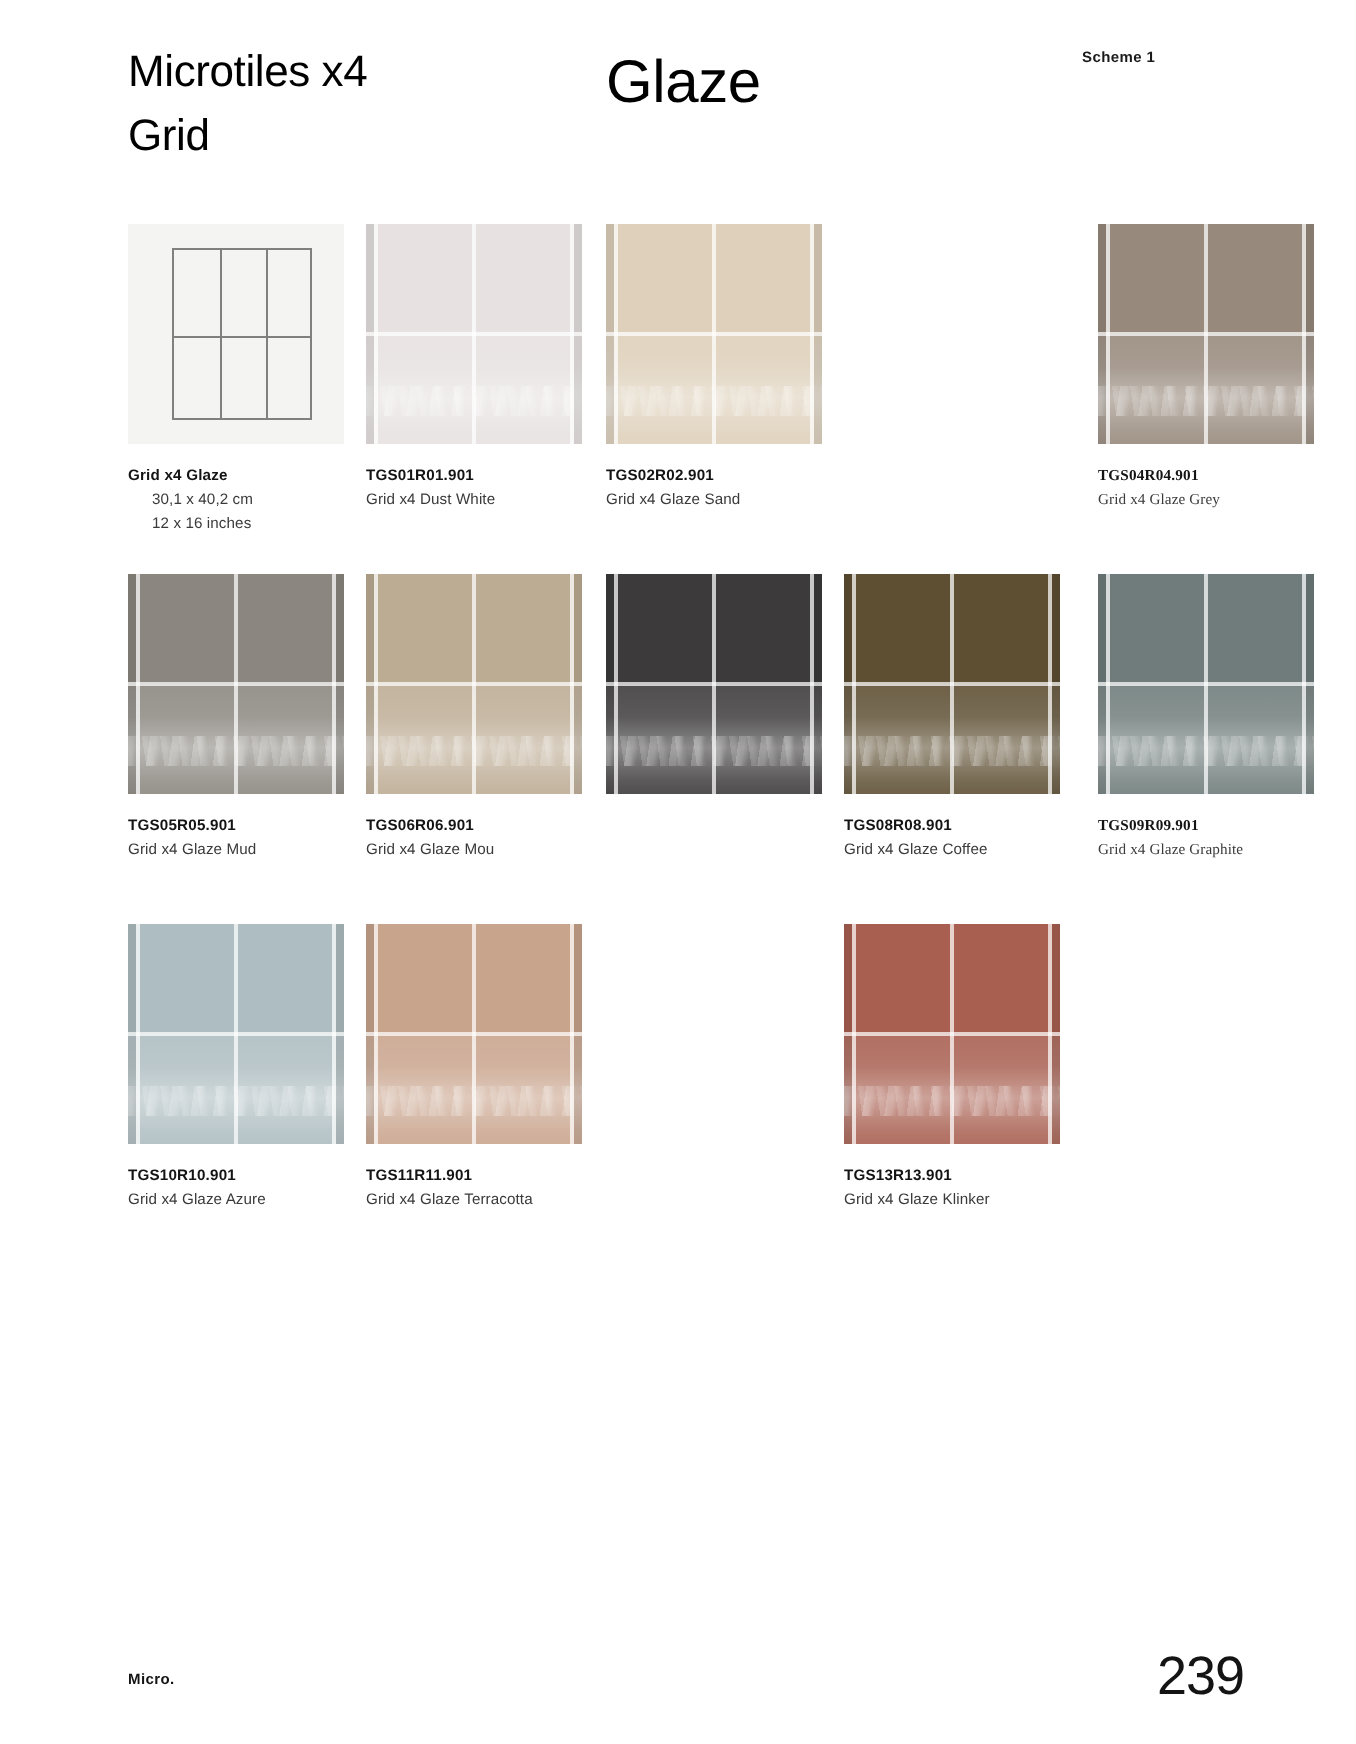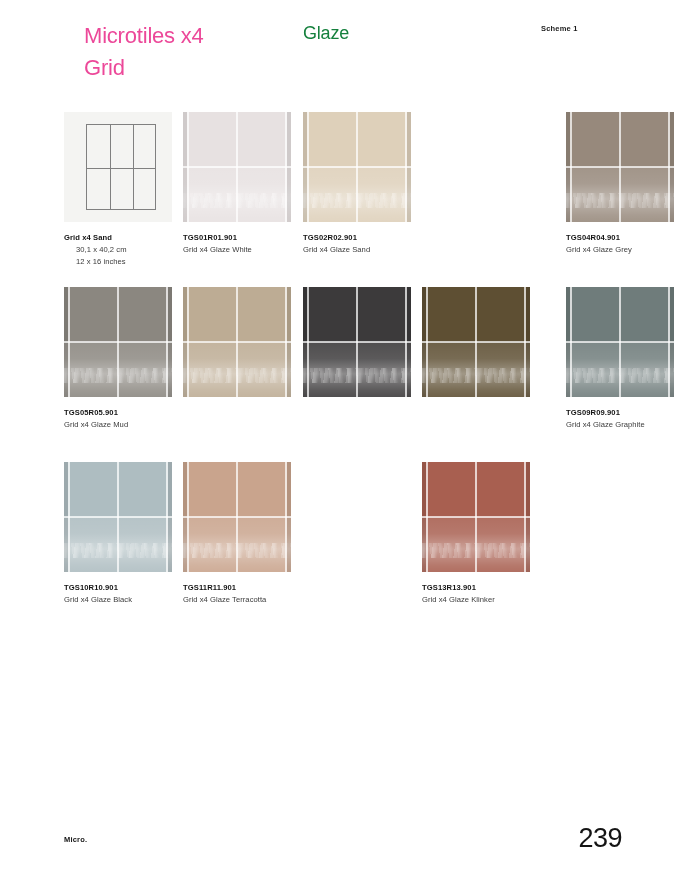--- a/index.html
+++ b/index.html
@@ -24,33 +24,32 @@
     height: 100px;
   }
   .title-main {
     position: absolute;
     left: 64px;
     top: 20px;
     font-size: 22px;
     font-weight: 400;
     letter-spacing: -0.2px;
     line-height: 1.45;
-    color: #ec4899;
+    color: #000000;
     white-space: pre-line;
-    margin-left: 20px;
   }
   .title-sub {
     position: absolute;
     left: 303px;
     top: 20px;
-    font-size: 18px;
+    font-size: 30px;
     font-weight: 400;
     letter-spacing: -0.2px;
     line-height: 1.45;
-    color: #15803d;
+    color: #000000;
   }
   .scheme-label {
     position: absolute;
     left: 541px;
     top: 24px;
     font-size: 7.5px;
     font-weight: 700;
     letter-spacing: 0.2px;
     color: #1b1b1b;
   }
@@ -68,21 +67,21 @@
   }
   .cell {
     position: absolute;
     top: 0;
     width: 108px;
   }
   .cell.c0 { left: 64px; }
   .cell.c1 { left: 183px; }
   .cell.c2 { left: 303px; }
   .cell.c3 { left: 422px; }
-  .cell.c4 { left: 566px; }
+  .cell.c4 { left: 549px; font-family: Liberation Serif, serif; }
 
   
   .swatch {
     position: relative;
     width: 108px;
     height: 110px;
     overflow: hidden;
   }
   
   .swatch .base {
@@ -249,39 +248,39 @@
   <div class="row" id="row0">
       <div class="cell c0">
         <div class="swatch diagram" style="background: rgb(244, 244, 242);">
           <div class="dwg">
             <div class="dv dv1"></div>
             <div class="dv dv2"></div>
             <div class="dh"></div>
           </div>
         </div>
         <div class="caption">
-          <div class="cap-code">Grid x4 Sand</div>
+          <div class="cap-code">Grid x4 Glaze</div>
           <div class="cap-dim">30,1 x 40,2 cm
 12 x 16 inches</div>
         </div>
       </div>
       <div class="cell c1">
         <div class="swatch">
           <div class="base" style="background: rgb(231, 225, 225);"></div>
           <div class="gloss"></div>
           <div class="edge-l"></div>
           <div class="edge-r"></div>
           <div class="grout-v gv-left"></div>
           <div class="grout-v gv-mid"></div>
           <div class="grout-v gv-right"></div>
           <div class="grout-h gh-mid"></div>
         </div>
         <div class="caption">
           <div class="cap-code">TGS01R01.901</div>
-          <div class="cap-name">Grid x4 Glaze White</div>
+          <div class="cap-name">Grid x4 Dust White</div>
         </div>
       </div>
       <div class="cell c2">
         <div class="swatch">
           <div class="base" style="background: rgb(222, 208, 186);"></div>
           <div class="gloss"></div>
           <div class="edge-l"></div>
           <div class="edge-r"></div>
           <div class="grout-v gv-left"></div>
           <div class="grout-v gv-mid"></div>
@@ -331,20 +330,24 @@
         <div class="swatch">
           <div class="base" style="background: rgb(189, 172, 148);"></div>
           <div class="gloss"></div>
           <div class="edge-l"></div>
           <div class="edge-r"></div>
           <div class="grout-v gv-left"></div>
           <div class="grout-v gv-mid"></div>
           <div class="grout-v gv-right"></div>
           <div class="grout-h gh-mid"></div>
         </div>
+        <div class="caption">
+          <div class="cap-code">TGS06R06.901</div>
+          <div class="cap-name">Grid x4 Glaze Mou</div>
+        </div>
       </div>
       <div class="cell c2">
         <div class="swatch">
           <div class="base" style="background: rgb(60, 58, 59);"></div>
           <div class="gloss"></div>
           <div class="edge-l"></div>
           <div class="edge-r"></div>
           <div class="grout-v gv-left"></div>
           <div class="grout-v gv-mid"></div>
           <div class="grout-v gv-right"></div>
@@ -354,20 +357,24 @@
       <div class="cell c3">
         <div class="swatch">
           <div class="base" style="background: rgb(94, 79, 51);"></div>
           <div class="gloss"></div>
           <div class="edge-l"></div>
           <div class="edge-r"></div>
           <div class="grout-v gv-left"></div>
           <div class="grout-v gv-mid"></div>
           <div class="grout-v gv-right"></div>
           <div class="grout-h gh-mid"></div>
+        </div>
+        <div class="caption">
+          <div class="cap-code">TGS08R08.901</div>
+          <div class="cap-name">Grid x4 Glaze Coffee</div>
         </div>
       </div>
       <div class="cell c4">
         <div class="swatch">
           <div class="base" style="background: rgb(111, 124, 123);"></div>
           <div class="gloss"></div>
           <div class="edge-l"></div>
           <div class="edge-r"></div>
           <div class="grout-v gv-left"></div>
           <div class="grout-v gv-mid"></div>
@@ -387,21 +394,21 @@
           <div class="gloss"></div>
           <div class="edge-l"></div>
           <div class="edge-r"></div>
           <div class="grout-v gv-left"></div>
           <div class="grout-v gv-mid"></div>
           <div class="grout-v gv-right"></div>
           <div class="grout-h gh-mid"></div>
         </div>
         <div class="caption">
           <div class="cap-code">TGS10R10.901</div>
-          <div class="cap-name">Grid x4 Glaze Black</div>
+          <div class="cap-name">Grid x4 Glaze Azure</div>
         </div>
       </div>
       <div class="cell c1">
         <div class="swatch">
           <div class="base" style="background: rgb(201, 164, 141);"></div>
           <div class="gloss"></div>
           <div class="edge-l"></div>
           <div class="edge-r"></div>
           <div class="grout-v gv-left"></div>
           <div class="grout-v gv-mid"></div>

